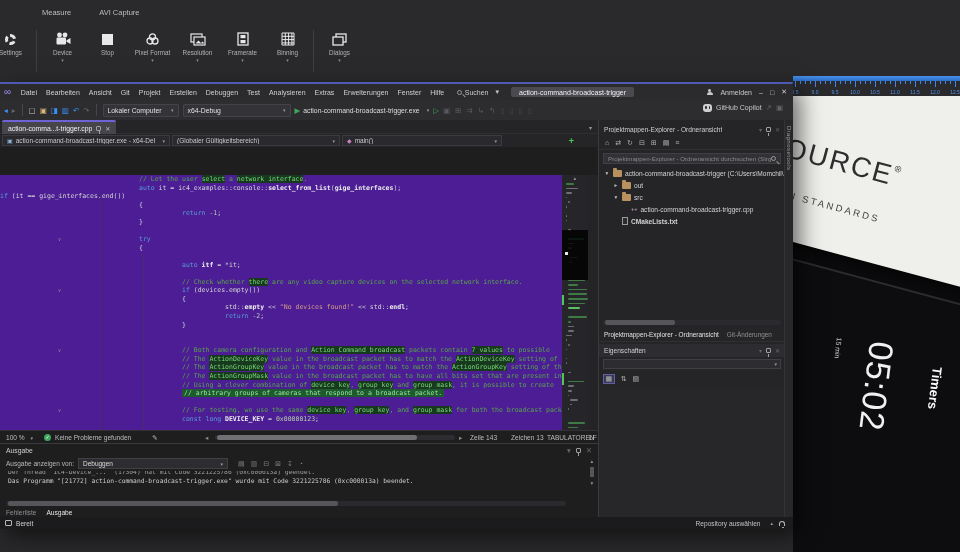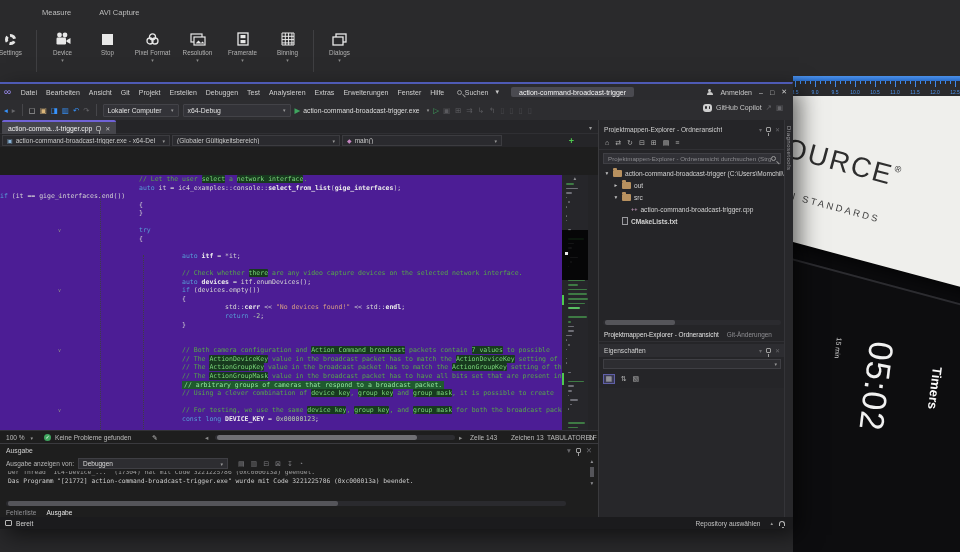--- a/index.html
+++ b/index.html
@@ -474,42 +474,42 @@
         </div>
 
         <div id="code-area">
           <div class="guide" id="guide1"></div>
           <div class="guide" id="guide2"></div>
           <div id="code-lines">
               <div class="code-line" style="padding-left: 139px;"><span class="tk-c">// Let the user </span><span class="tk-h">select</span><span class="tk-c"> a </span><span class="tk-h">network interface</span><span class="tk-c">.</span></div>
               <div class="code-line" style="padding-left: 139px;"><span class="tk-k">auto </span><span class="tk-i">it = ic4_examples::console::</span><span class="tk-b">select_from_list</span><span class="tk-i">(</span><span class="tk-b">gige_interfaces</span><span class="tk-i">);</span></div>
               <div class="code-line" style=""><span class="fold-marker">∨</span><span class="tk-k">if </span><span class="tk-i">(it == gige_interfaces.end())</span></div>
               <div class="code-line" style="padding-left: 139px;"><span class="tk-i">{</span></div>
+              <div class="code-line" style="padding-left: 182px;"><span class="tk-k">return </span><span class="tk-n">-1</span><span class="tk-i">;</span></div>
               <div class="code-line" style="padding-left: 139px;"><span class="tk-i">}</span></div>
               <div class="code-line" style="padding-left: 96px;">&nbsp;</div>
               <div class="code-line" style="padding-left: 139px;"><span class="fold-marker">∨</span><span class="tk-k">try</span></div>
               <div class="code-line" style="padding-left: 139px;"><span class="tk-i">{</span></div>
               <div class="code-line" style="padding-left: 96px;">&nbsp;</div>
               <div class="code-line" style="padding-left: 182px;"><span class="tk-k">auto </span><span class="tk-b">itf</span><span class="tk-i"> = *it;</span></div>
               <div class="code-line" style="padding-left: 96px;">&nbsp;</div>
               <div class="code-line" style="padding-left: 182px;"><span class="tk-c">// Check whether </span><span class="tk-h">there</span><span class="tk-c"> are any video capture devices on the selected network interface.</span></div>
-              <div class="code-line" style="padding-left: 182px;"><span class="tk-k">auto </span><span class="tk-b">devices</span><span class="tk-i"> = itf.enumDevices();</span></div>
               <div class="code-line" style="padding-left: 182px;"><span class="fold-marker">∨</span><span class="tk-k">if </span><span class="tk-i">(devices.empty())</span></div>
               <div class="code-line" style="padding-left: 182px;"><span class="tk-i">{</span></div>
-              <div class="code-line" style="padding-left: 225px;"><span class="tk-i">std::</span><span class="tk-b">cerr</span><span class="tk-i"> &lt;&lt; </span><span class="tk-s">"No devices found!"</span><span class="tk-i"> &lt;&lt; std::</span><span class="tk-b">endl</span><span class="tk-i">;</span></div>
+              <div class="code-line" style="padding-left: 225px;"><span class="tk-i">std::</span><span class="tk-b">empty</span><span class="tk-i"> &lt;&lt; </span><span class="tk-s">"No devices found!"</span><span class="tk-i"> &lt;&lt; std::</span><span class="tk-b">endl</span><span class="tk-i">;</span></div>
               <div class="code-line" style="padding-left: 225px;"><span class="tk-k">return </span><span class="tk-n">-2</span><span class="tk-i">;</span></div>
               <div class="code-line" style="padding-left: 182px;"><span class="tk-i">}</span></div>
               <div class="code-line" style="padding-left: 96px;">&nbsp;</div>
               <div class="code-line" style="padding-left: 96px;">&nbsp;</div>
               <div class="code-line" style="padding-left: 182px;"><span class="fold-marker">∨</span><span class="tk-c">// Both camera configuration and </span><span class="tk-h">Action Command broadcast</span><span class="tk-c"> packets contain </span><span class="tk-h">7 values</span><span class="tk-c"> to possible</span></div>
               <div class="code-line" style="padding-left: 182px;"><span class="tk-c">// The </span><span class="tk-h">ActionDeviceKey</span><span class="tk-c"> value in the broadcast packet has to match the </span><span class="tk-h">ActionDeviceKey</span><span class="tk-c"> setting of the camera.</span></div>
               <div class="code-line" style="padding-left: 182px;"><span class="tk-c">// The </span><span class="tk-h">ActionGroupKey</span><span class="tk-c"> value in the broadcast packet has to match the </span><span class="tk-h">ActionGroupKey</span><span class="tk-c"> setting of the camera.</span></div>
               <div class="code-line" style="padding-left: 182px;"><span class="tk-c">// The </span><span class="tk-h">ActionGroupMask</span><span class="tk-c"> value in the broadcast packet has to have all bits set that are present in the </span><span class="tk-h">ActionGroupMask</span></div>
+              <div class="code-line" style="padding-left: 182px;"><span class="tk-c">// Using a clever combination of </span><span class="tk-h">device key</span><span class="tk-c">, </span><span class="tk-h">group key</span><span class="tk-c"> and </span><span class="tk-h">group mask</span><span class="tk-c">, it is possible to create</span></div>
               <div class="code-line" style="padding-left: 182px;"><span class="tk-H">// arbitrary groups of cameras that respond to a broadcast packet.</span></div>
-              <div class="code-line" style="padding-left: 182px;"><span class="tk-c">// Using a clever combination of </span><span class="tk-h">device key</span><span class="tk-c">, </span><span class="tk-h">group key</span><span class="tk-c"> and </span><span class="tk-h">group mask</span><span class="tk-c">, it is possible to create</span></div>
               <div class="code-line" style="padding-left: 96px;">&nbsp;</div>
               <div class="code-line" style="padding-left: 182px;"><span class="fold-marker">∨</span><span class="tk-c">// For testing, we use the same </span><span class="tk-h">device key</span><span class="tk-c">, </span><span class="tk-h">group key</span><span class="tk-c">, and </span><span class="tk-h">group mask</span><span class="tk-c"> for both the broadcast packet and</span></div>
               <div class="code-line" style="padding-left: 182px;"><span class="tk-k">const long </span><span class="tk-b">DEVICE_KEY</span><span class="tk-i"> = </span><span class="tk-n">0x00000123</span><span class="tk-i">;</span></div>
             </div>
           <div id="scrollbar-col"></div>
           <div id="minimap">
             <span class="mm-arrow" style="top:0;">▴</span>
             <div id="minimap-bars">
                 <div class="mm-bar" style="top: 8px; left: 4px; width: 7.74px; background: rgb(62, 122, 68);"></div>
                 <div class="mm-bar" style="top: 12.6px; left: 4px; width: 12.06px; background: rgb(110, 110, 118);"></div>

